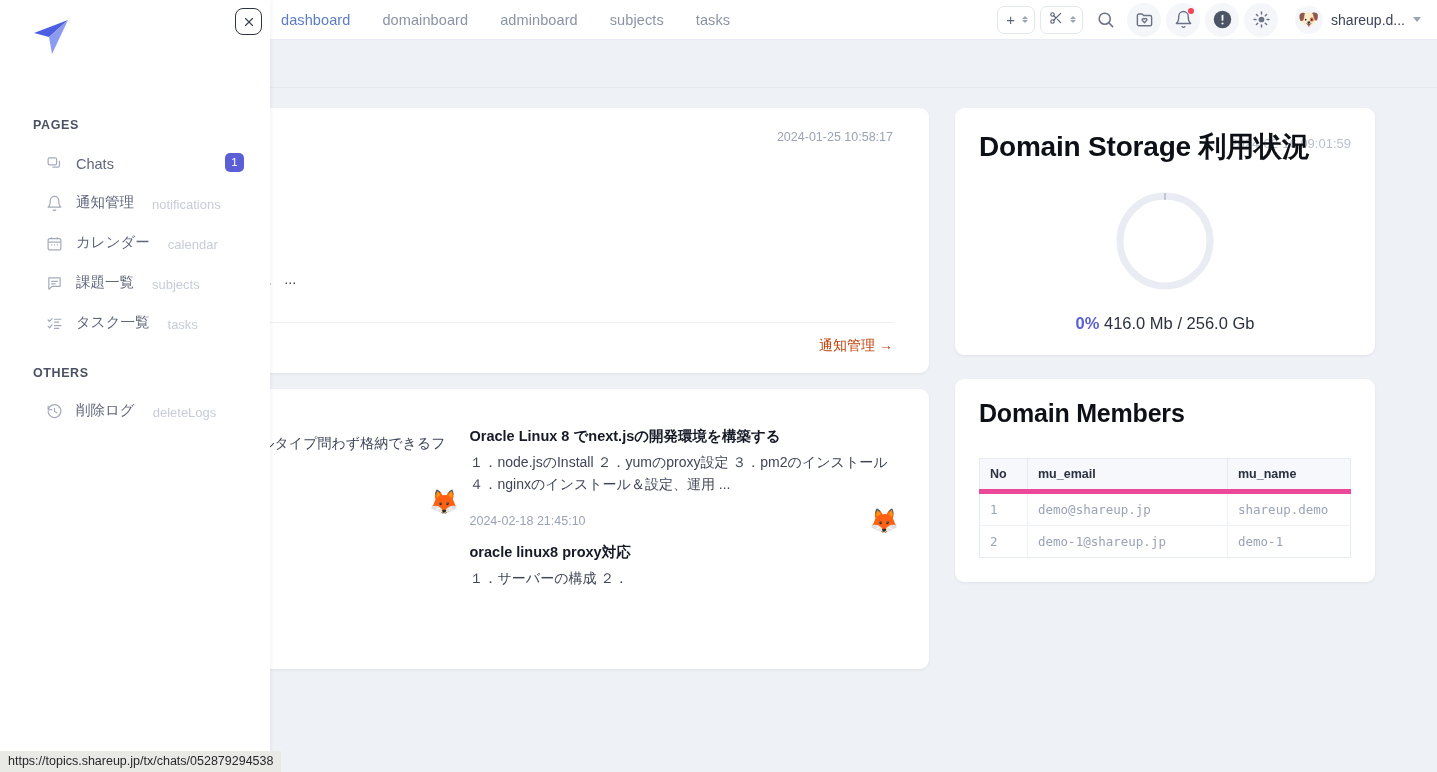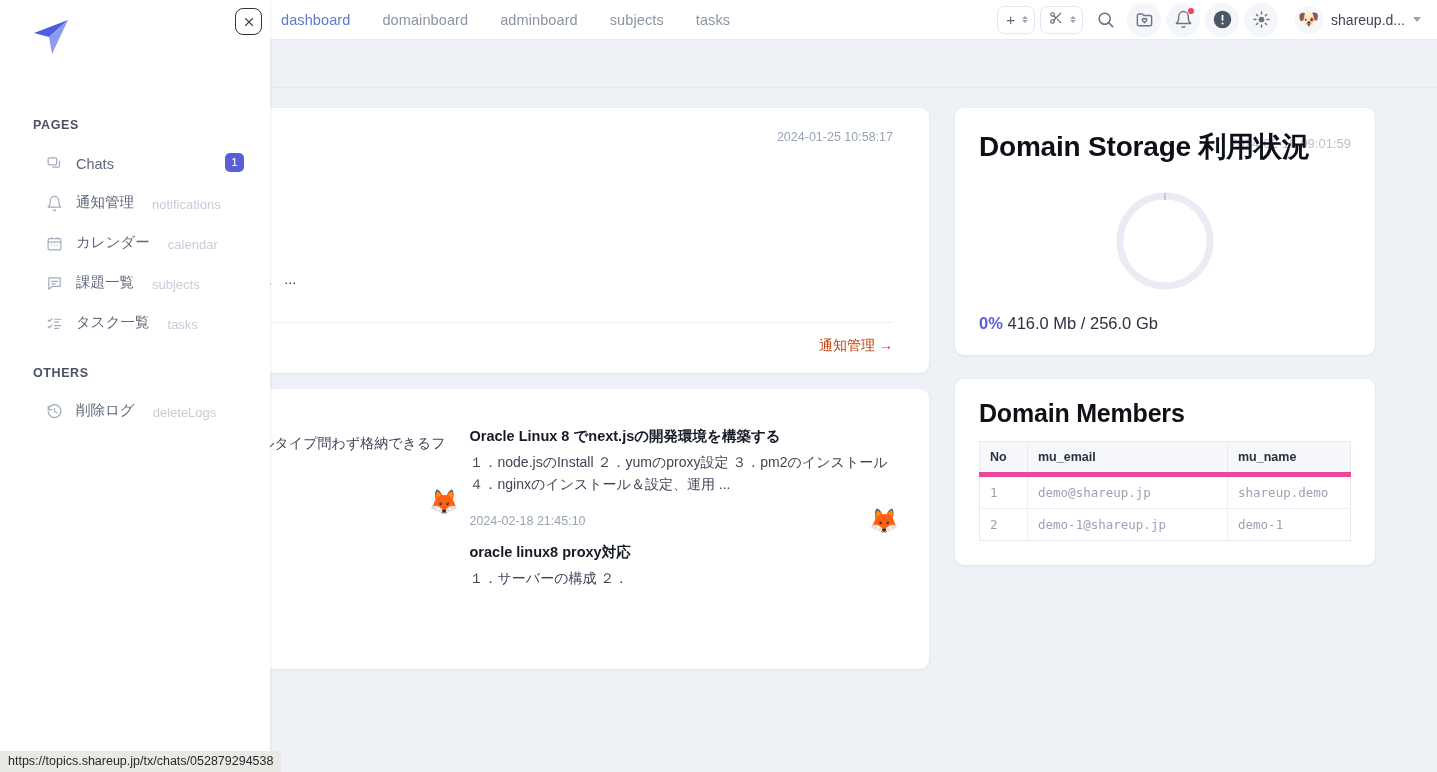--- a/index.html
+++ b/index.html
@@ -139,30 +139,30 @@
     display: inline-block; background: transparent;
   }
   .storage-ts {
     position: absolute; right: 0; top: 8px; z-index: 1;
     font-size: 13px; color: #b9c0cd; white-space: nowrap;
   }
   .ring-wrap { display: flex; justify-content: center; margin-top: 22px; }
   .ring { position: relative; width: 106px; height: 106px; }
   .ring svg { display: block; }
   .storage-legend {
-    text-align: left; margin-top: 20px;
+    text-align: center; margin-top: 20px;
     font-size: 16.5px; color: #2b3140;
   }
   .storage-pct { color: #5b5fd6; font-weight: bold; }
 
   
   .members-card { padding: 20px 24px 24px 24px; }
   .members-title {
     font-size: 25px; font-weight: bold; color: #0d1117;
-    letter-spacing: -.2px; margin-bottom: 13px;
+    letter-spacing: -.2px; margin-bottom: 30px;
   }
   table.members {
     width: 100%; border-collapse: collapse;
     border: 1px solid #e6eaf1; table-layout: fixed;
   }
   table.members th {
     background: #f6f8fb; text-align: left;
     font-size: 12.5px; font-weight: bold; color: #2b3140;
     padding: 8px 10px; border-right: 1px solid #e6eaf1;
     border-bottom: 5px solid #ec4899;

